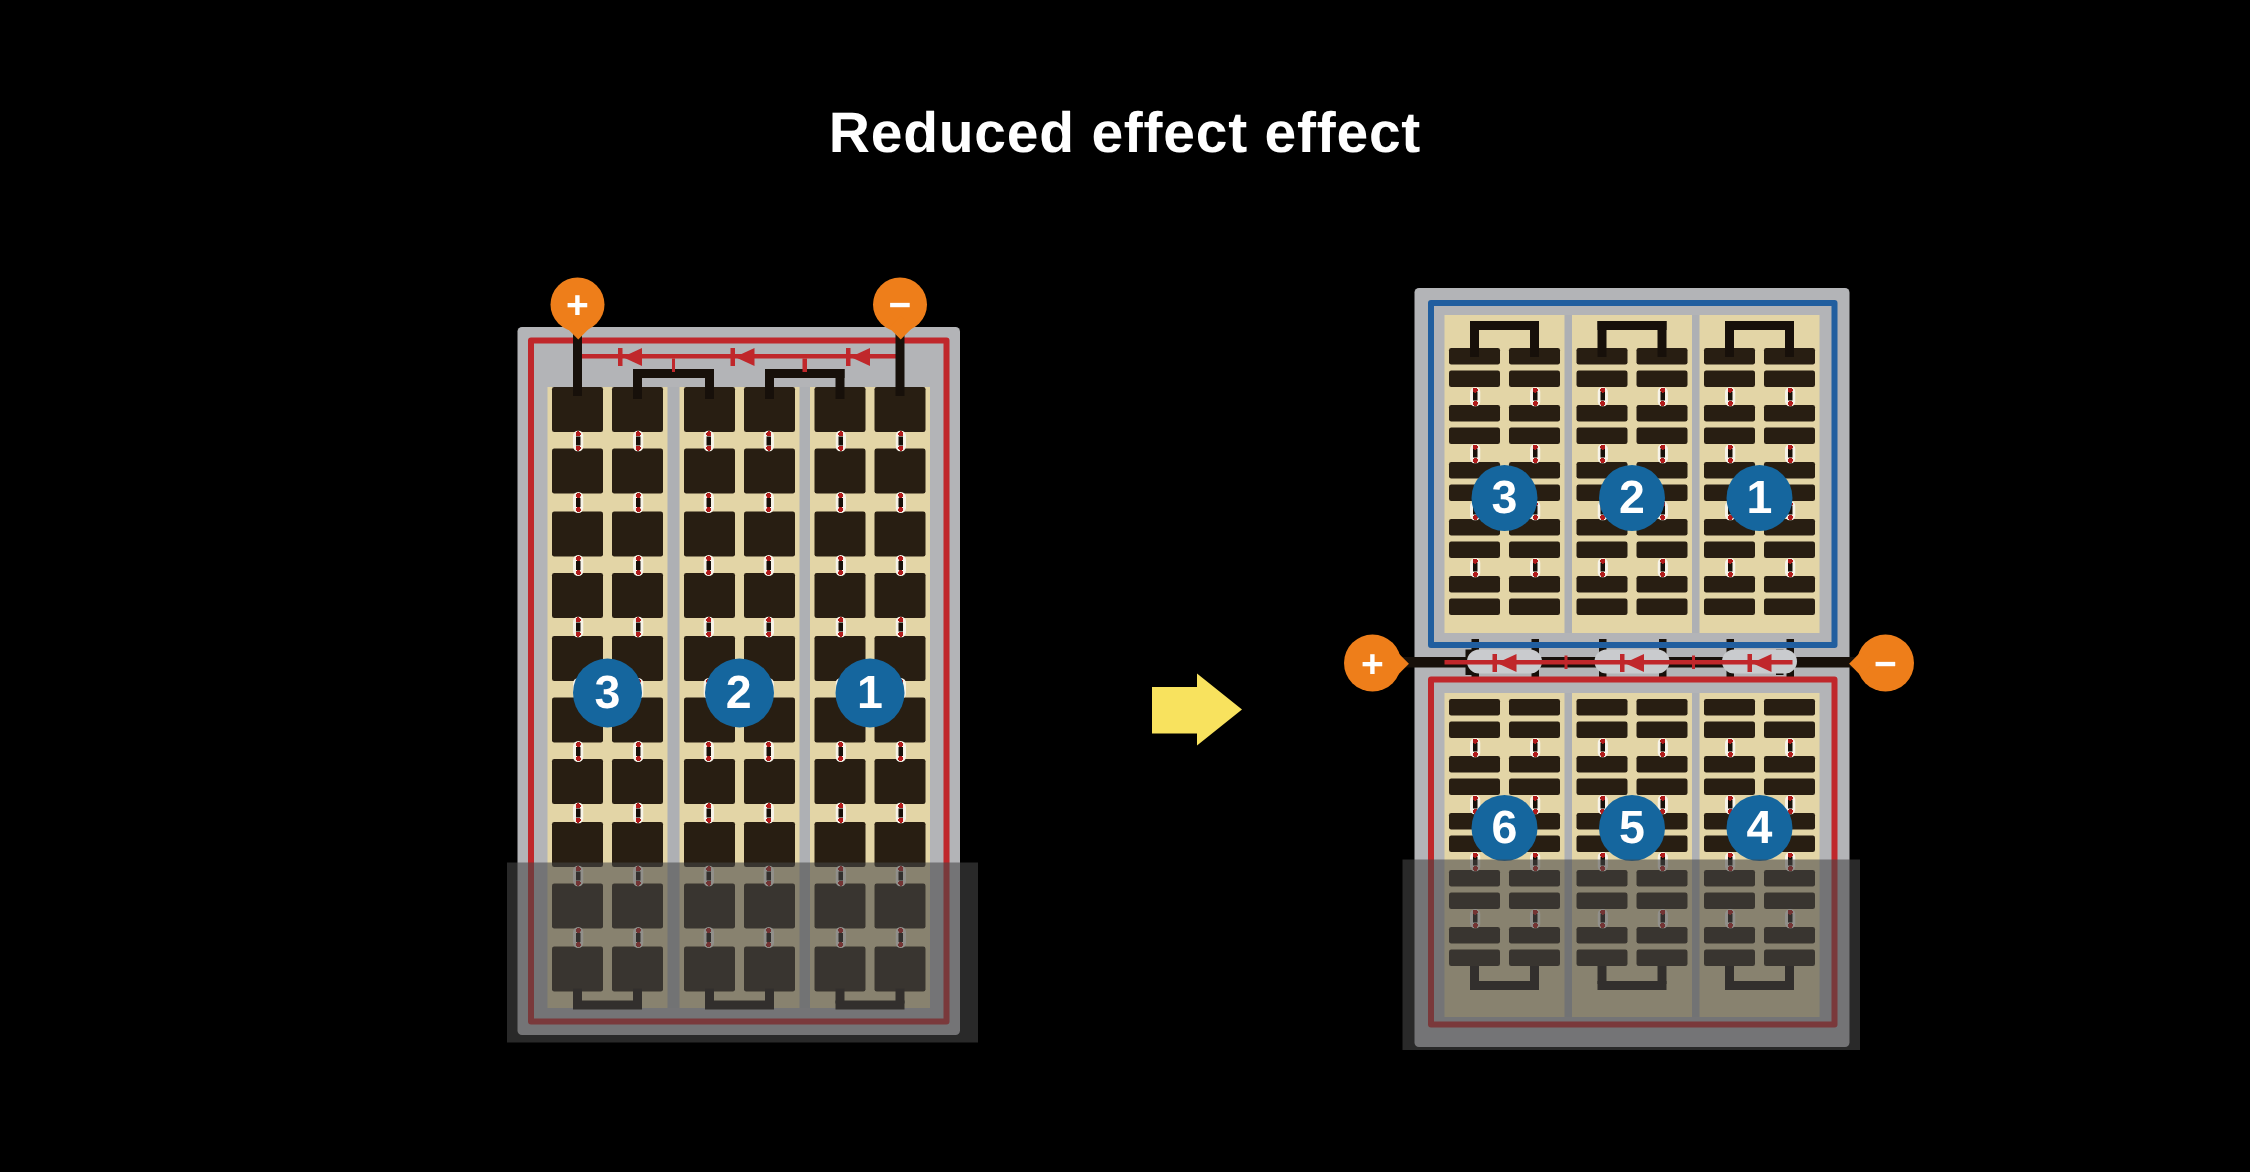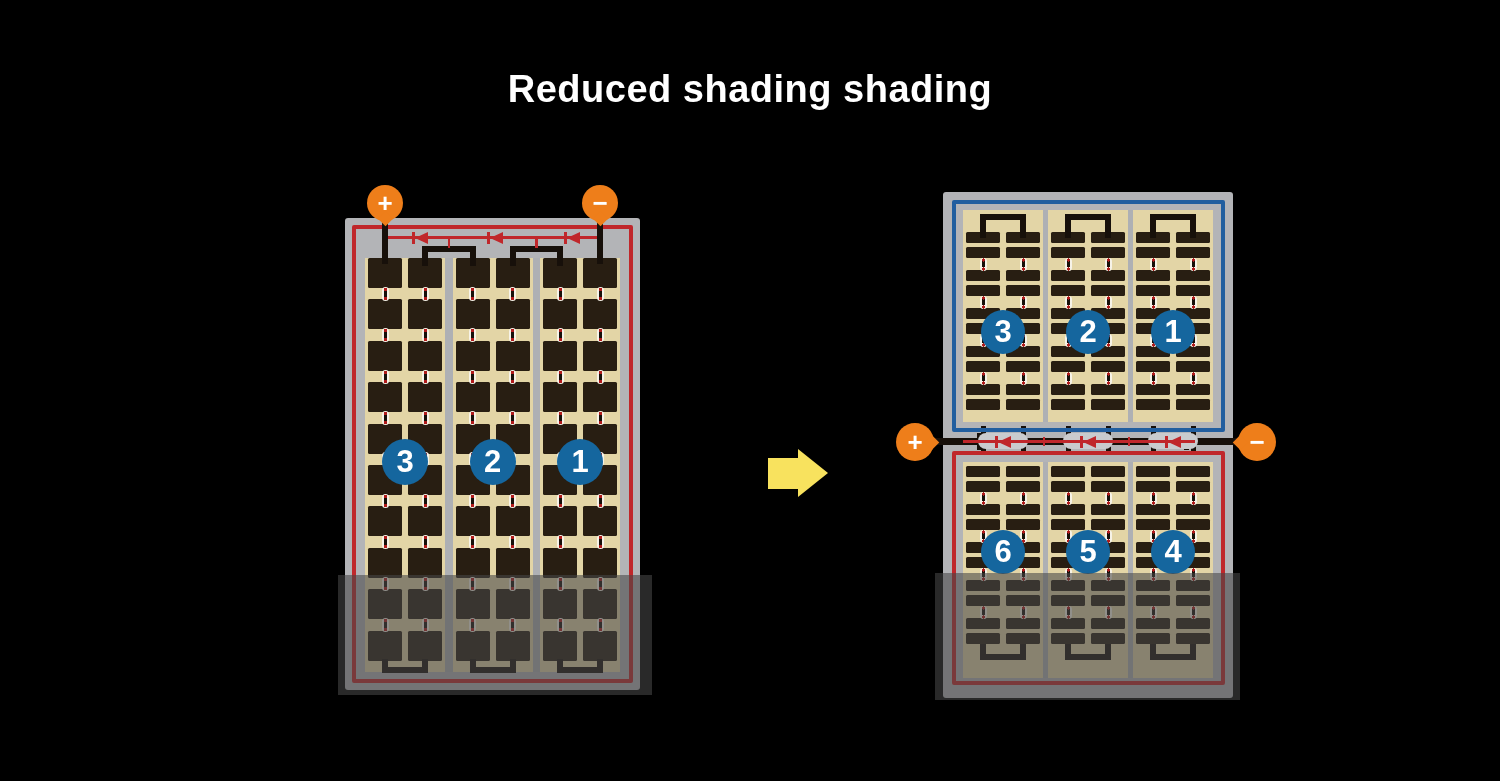--- a/index.html
+++ b/index.html
@@ -56,21 +56,21 @@
   .terminal span{position:relative;z-index:1}
   .arrow{left:768px;top:449px;width:60px;height:49px}
   .arrow .abody{left:0;top:9px;width:31px;height:31px;background:var(--arrow)}
   .arrow .ahead{left:30px;top:0;width:0;height:0;border-top:24.5px solid transparent;
                 border-bottom:24.5px solid transparent;border-left:30px solid var(--arrow)}
 </style>
 </head>
 <body>
 
 <div class="stage">
-  <div class="title">Reduced shading shading</div>
+  <div class="title">Reduced effect effect</div>
 
   <div class="module" id="left-module">
     <div class="canvas" id="left-canvas">
         <div class="tan" style="left: 20px; top: 40px; width: 255px; height: 414px;"></div>
         <div class="sep" style="left: 100px; top: 40px; width: 7.5px; height: 414px;"></div>
         <div class="sep" style="left: 187.5px; top: 40px; width: 7.5px; height: 414px;"></div>
         <div class="cell" style="left: 23px; top: 40px; width: 34px; height: 30px;"></div>
         <div class="cell" style="left: 23px; top: 81.4px; width: 34px; height: 30px;"></div>
         <div class="cell" style="left: 23px; top: 122.8px; width: 34px; height: 30px;"></div>
         <div class="cell" style="left: 23px; top: 164.2px; width: 34px; height: 30px;"></div>

